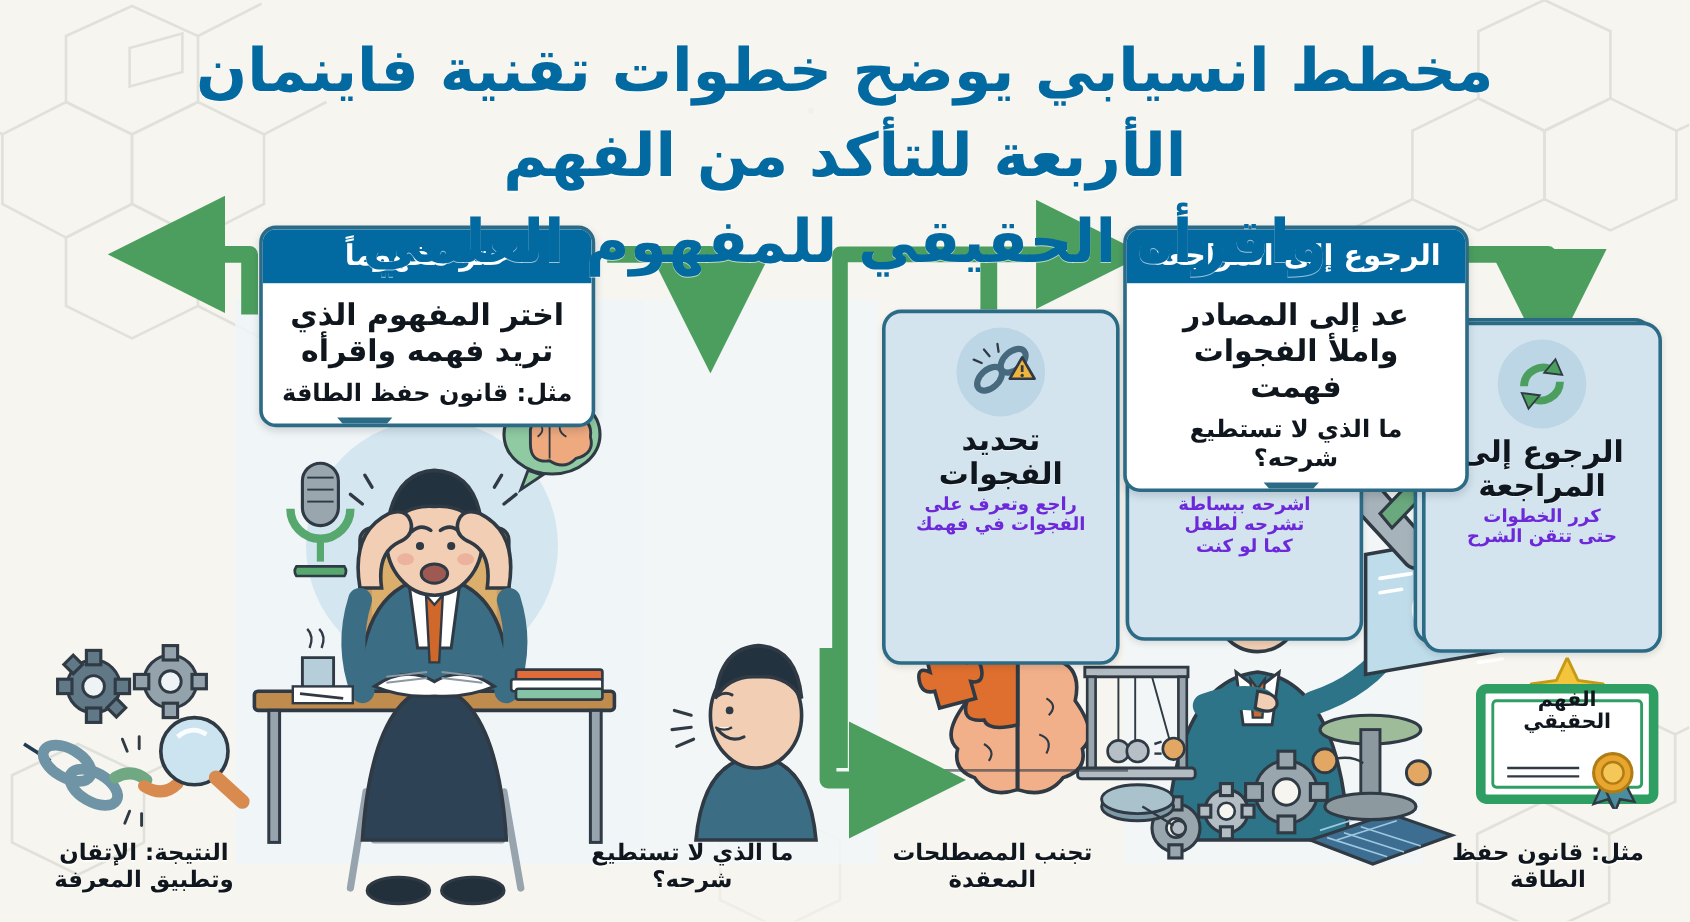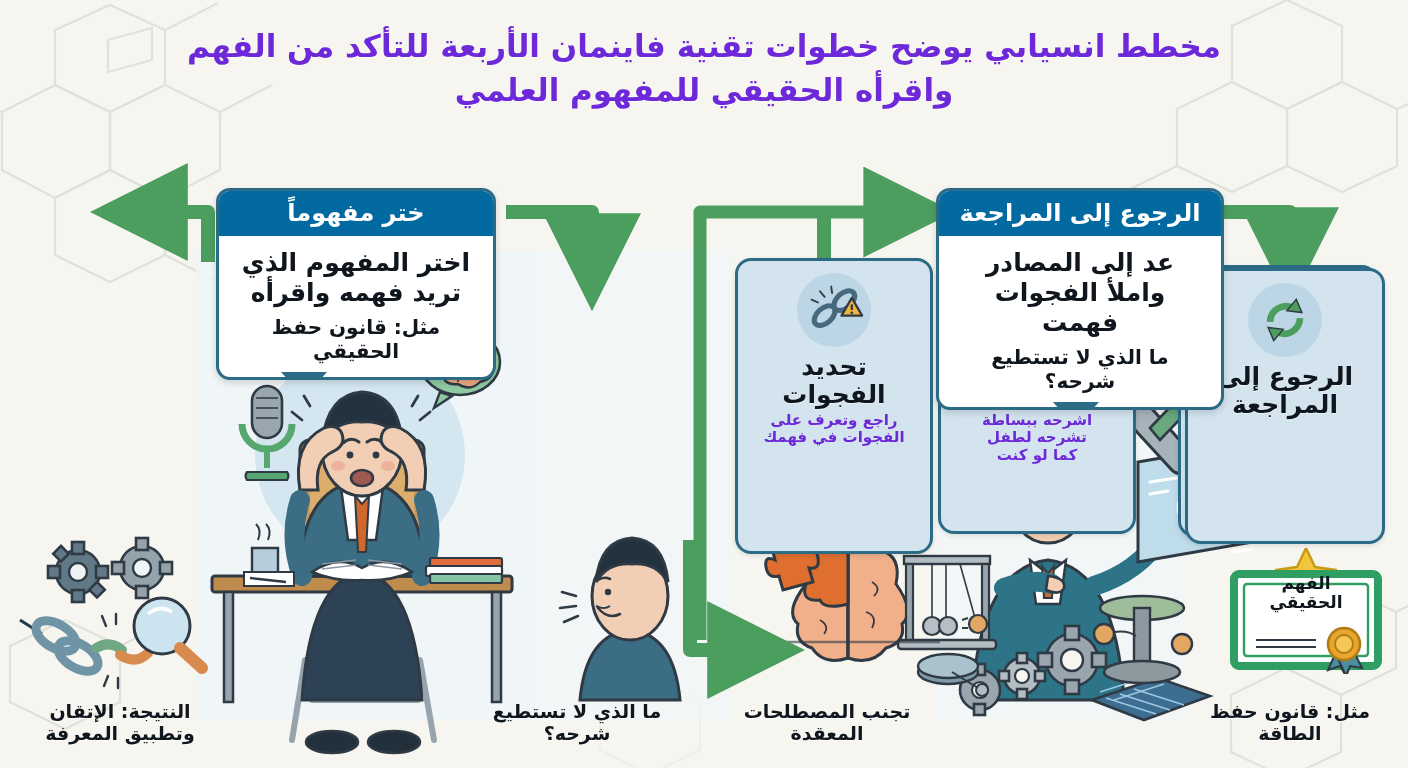--- a/index.html
+++ b/index.html
@@ -36,23 +36,23 @@
   
   #title-block {
     position: absolute;
     top: 24px; left: 0; right: 0;
     z-index: 40;
     text-align: center;
     padding: 0 80px;
   }
   #title-block .tl {
     display: block;
-    color: #6d28d9;
-    font-weight: 700;
-    font-size: 31px;
+    color: #0369a1;
+    font-weight: 700;
+    font-size: 50px;
     line-height: 1.42;
     letter-spacing: -0.5px;
     text-shadow: 0 1px 0 rgba(255,255,255,.6);
   }
   
   #illustrations { position: absolute; inset: 0; z-index: 5; }
   
   #arrows { position: absolute; inset: 0; z-index: 12; }
   
   .step-card {
@@ -565,27 +565,28 @@
   <div class="step-card" id="card-4">
     <div class="icon-circle">
       <svg viewBox="0 0 64 64">
         <path d="M16 34 a17 17 0 0 1 26 -14" fill="none" stroke="#4c9e5f" stroke-width="7" stroke-linecap="butt"></path>
         <polygon points="44,10 50,24 34,22" fill="#4c9e5f" stroke="#2f3a44" stroke-width="1.6"></polygon>
         <path d="M48 30 a17 17 0 0 1 -26 14" fill="none" stroke="#4c9e5f" stroke-width="7"></path>
         <polygon points="20,54 14,40 30,42" fill="#4c9e5f" stroke="#2f3a44" stroke-width="1.6"></polygon>
       </svg>
     </div>
     <span class="st-title">الرجوع إلى<br>المراجعة</span>
+    <span class="st-desc">كرر الخطوات<br>حتى تتقن الشرح</span>
   </div>
 
   <div class="callout" id="callout-left">
     <div class="cal-head">ختر مفهوماً</div>
     <div class="cal-body">
       <span class="cal-main">اختر المفهوم الذي<br>تريد فهمه واقرأه</span>
-      <span class="cal-sub">مثل: قانون حفظ الحقيقي</span>
+      <span class="cal-sub">مثل: قانون حفظ الطاقة</span>
     </div>
     <div class="tail"></div>
   </div>
 
   <div class="callout" id="callout-right">
     <div class="cal-head">الرجوع إلى المراجعة</div>
     <div class="cal-body">
       <span class="cal-main">عد إلى المصادر<br>واملأ الفجوات فهمت</span>
       <span class="cal-sub">ما الذي لا تستطيع شرحه؟</span>
     </div>

